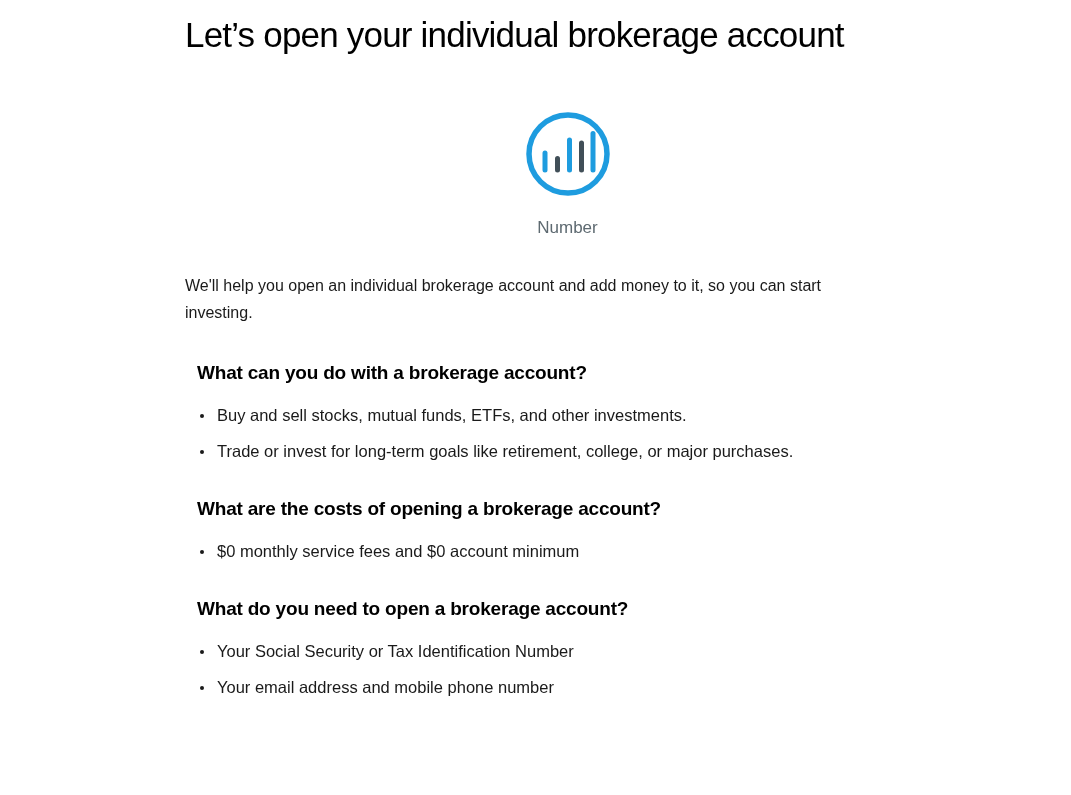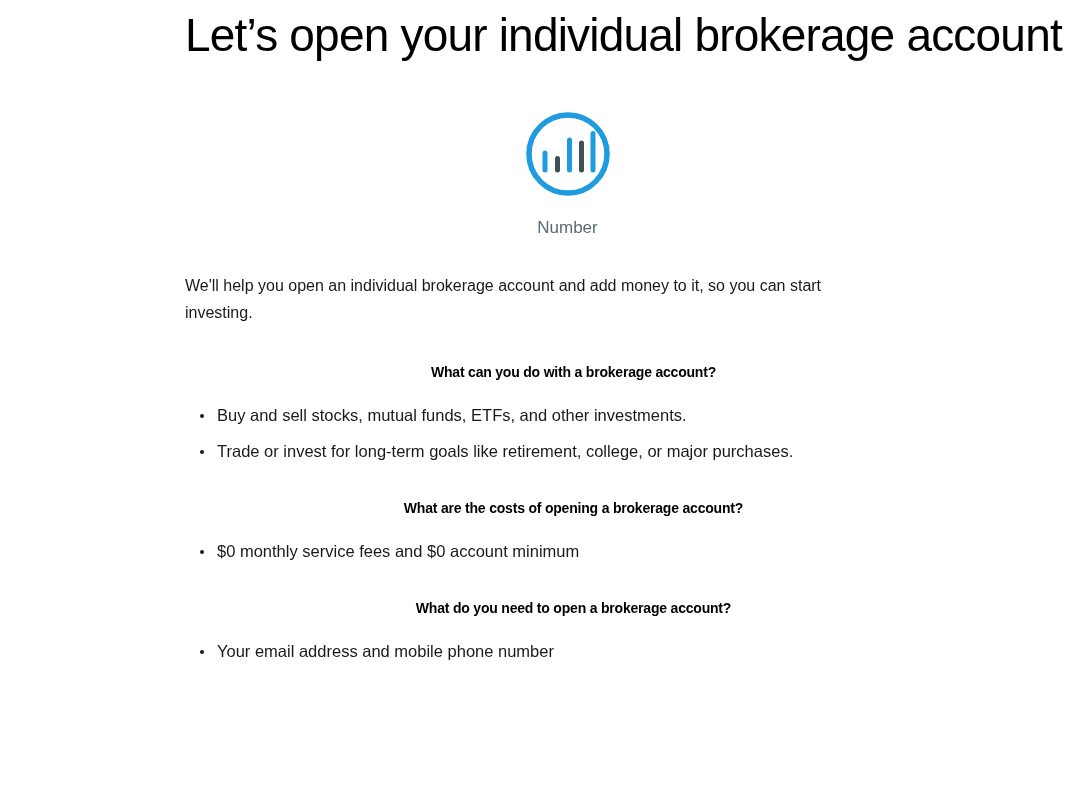--- a/index.html
+++ b/index.html
@@ -13,21 +13,21 @@
     font-family: "Liberation Sans", sans-serif;
     color: #1a1a1a;
   }
   .content {
     margin-left: 185px;
     width: 765px;
     padding-top: 14px;
   }
   h1.page-title {
     margin: 0;
-    font-size: 46px;
+    font-size: 35px;
     font-weight: 400;
     letter-spacing: -0.8px;
     line-height: 42px;
     color: #000000;
     white-space: nowrap;
   }
   .account-card {
     margin-top: 54px;
     text-align: center;
   }
@@ -44,26 +44,25 @@
   .intro {
     margin: 30px 0 0 0;
     font-size: 16px;
     line-height: 27px;
     max-width: 700px;
     color: #1a1a1a;
   }
   .section { margin-top: 36px; }
   h2.section-heading {
     margin: 0 0 22px 12px;
-    font-size: 14px;
+    font-size: 19px;
     font-weight: 700;
     letter-spacing: -0.2px;
     line-height: 21px;
     color: #000000;
-    text-align: center;
   }
   ul.bullet-list {
     margin: 0;
     padding: 0;
     list-style: none;
   }
   ul.bullet-list li {
     position: relative;
     padding-left: 32px;
     margin: 0 0 15px 0;
@@ -118,17 +117,18 @@
   <div class="section">
     <h2 class="section-heading">What are the costs of opening a brokerage account?</h2>
     <ul class="bullet-list">
       <li>$0 monthly service fees and $0 account minimum</li>
     </ul>
   </div>
 
   <div class="section">
     <h2 class="section-heading">What do you need to open a brokerage account?</h2>
     <ul class="bullet-list">
+      <li>Your Social Security or Tax Identification Number</li>
       <li>Your email address and mobile phone number</li>
     </ul>
   </div>
 
 </div>
 
 </body></html>

